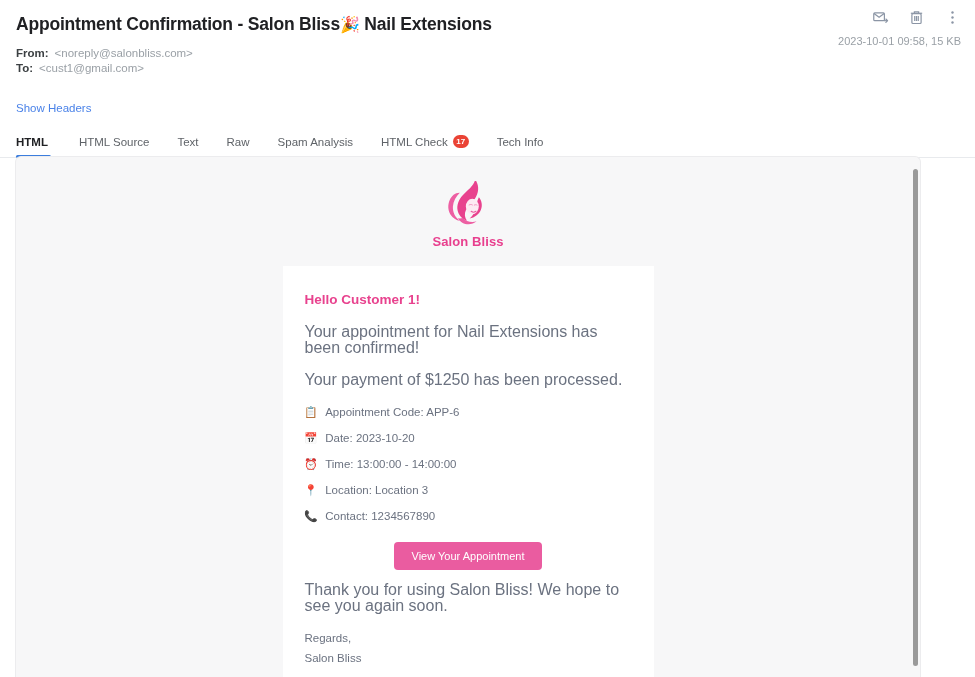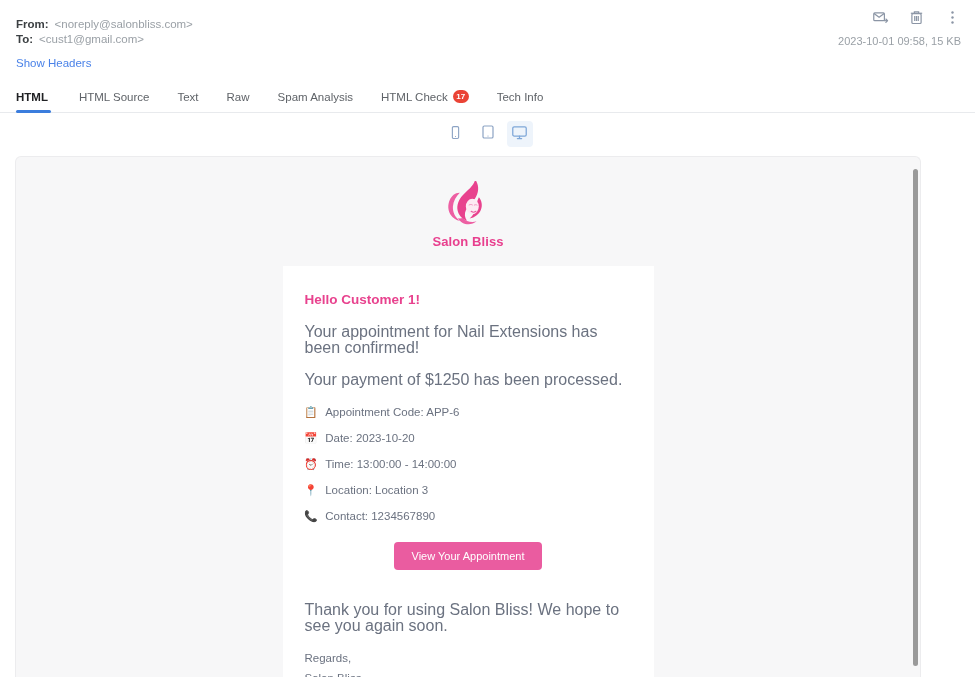--- a/index.html
+++ b/index.html
@@ -47,21 +47,21 @@
   .meta .val { color: #9aa0a6; }
 
   .timestamp {
     position: absolute;
     right: 14px; top: 35px;
     font-size: 11px;
     color: #9aa0a6;
   }
 
   .show-headers {
-    margin-top: 10px;
+    margin-top: 26px;
     font-size: 11.5px;
     color: #4a82e8;
     cursor: pointer;
     display: inline-block;
     text-align: right;
   }
 
   
   .tabs {
     margin-top: 12px;
@@ -175,21 +175,21 @@
     font-size: 11.5px;
     color: #6b7280;
     line-height: 16px;
     margin: 0 0 10px 0;
     display: flex; align-items: flex-start; gap: 7px;
   }
   .detail .ico { font-size: 11px; line-height: 16px; }
   .details-list { margin-top: 2px; margin-bottom: 18px; }
   .details-list .detail:last-child { margin-bottom: 0; }
 
-  .cta-wrap { text-align: center; margin: 18px 0 32px 0; }
+  .cta-wrap { text-align: center; margin: 18px 0 12px 0; }
   .cta {
     display: inline-block;
     background: #ea5ca0;
     color: #ffffff;
     font-size: 11px;
     padding: 8px 18px;
     border-radius: 4px;
     border: none;
     cursor: pointer;
     font-family: "Liberation Sans", sans-serif;
@@ -198,20 +198,23 @@
   .signoff { font-size: 11.5px; color: #6b7280; line-height: 16px; margin: 0 0 4px 0; }
   .signoff.block { margin-bottom: 0; }
 </style>
 </head>
 <body>
 
 <div class="app">
 
   <div class="header">
 
+    <div class="subject-row">
+      <h1 class="subject"><span>Appointment Confirmation - Salon Bliss</span><span class="emoji">🎉</span>&nbsp;<span>Nail Extensions</span></h1>
+    </div>
 
     <div class="header-actions">
       <div class="hicon">
         <svg width="17" height="17" viewBox="0 0 24 24" fill="none" stroke="currentColor" stroke-width="1.7">
           <rect x="2.5" y="5.5" width="15" height="11" rx="1.5"></rect>
           <path d="M2.8 6.3L10 11.6l7.2-5.3"></path>
           <path d="M17 16.5h5"></path>
           <path d="M19.6 14.2l2.4 2.3-2.4 2.3" stroke-linecap="round" stroke-linejoin="round"></path>
         </svg>
       </div>

